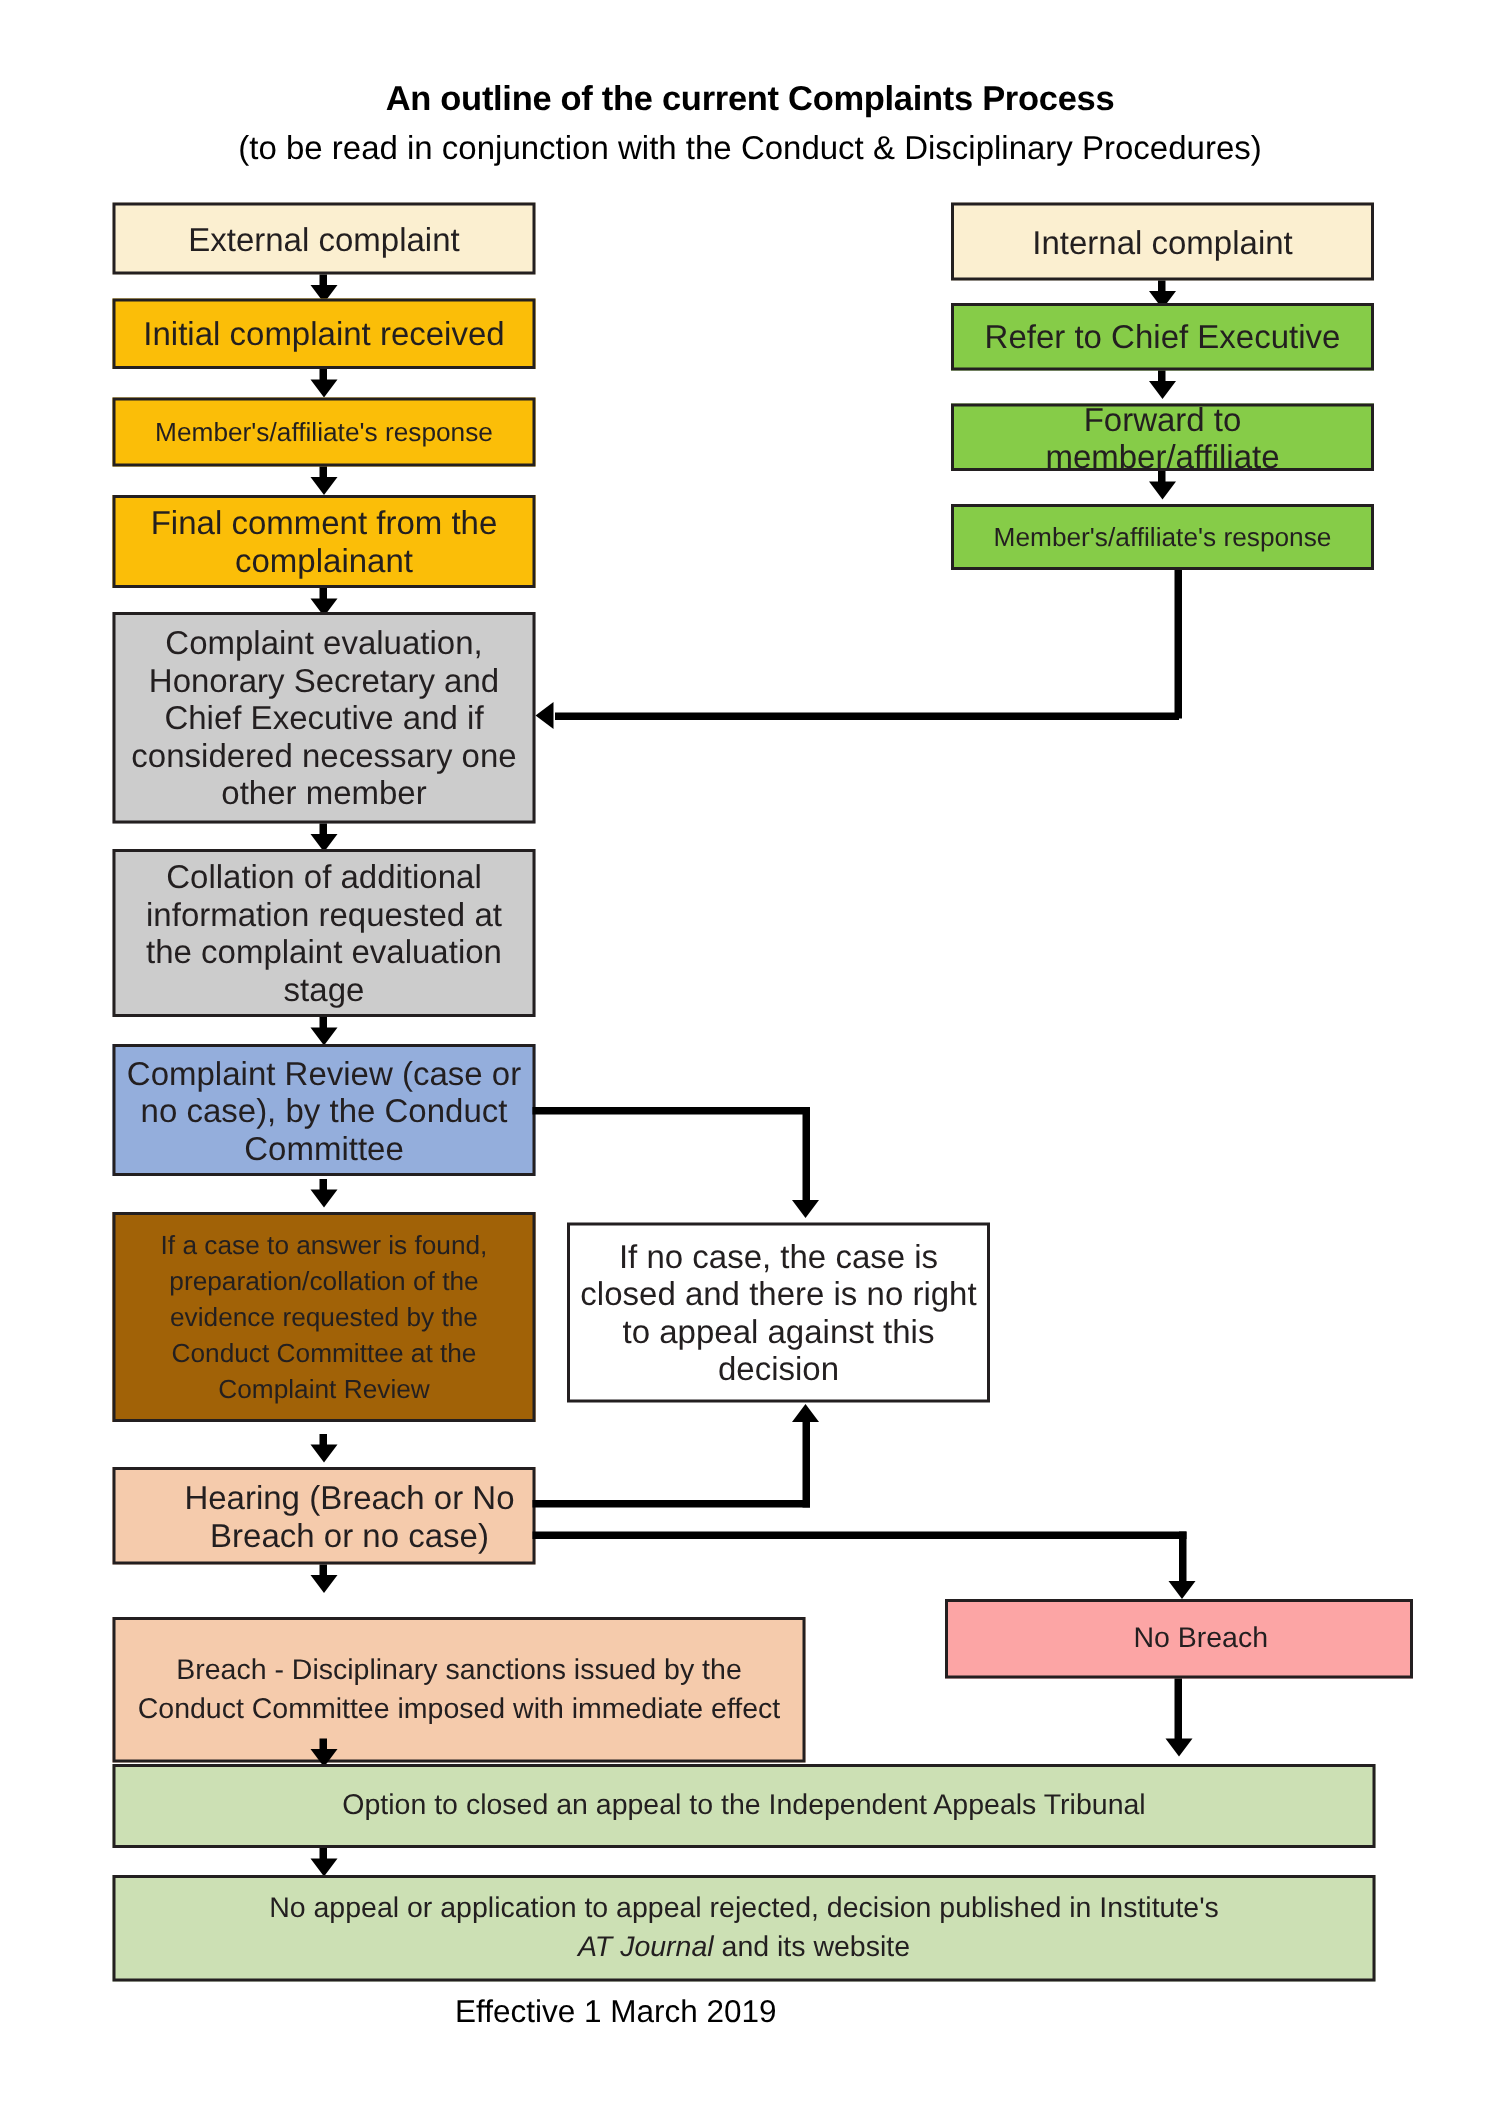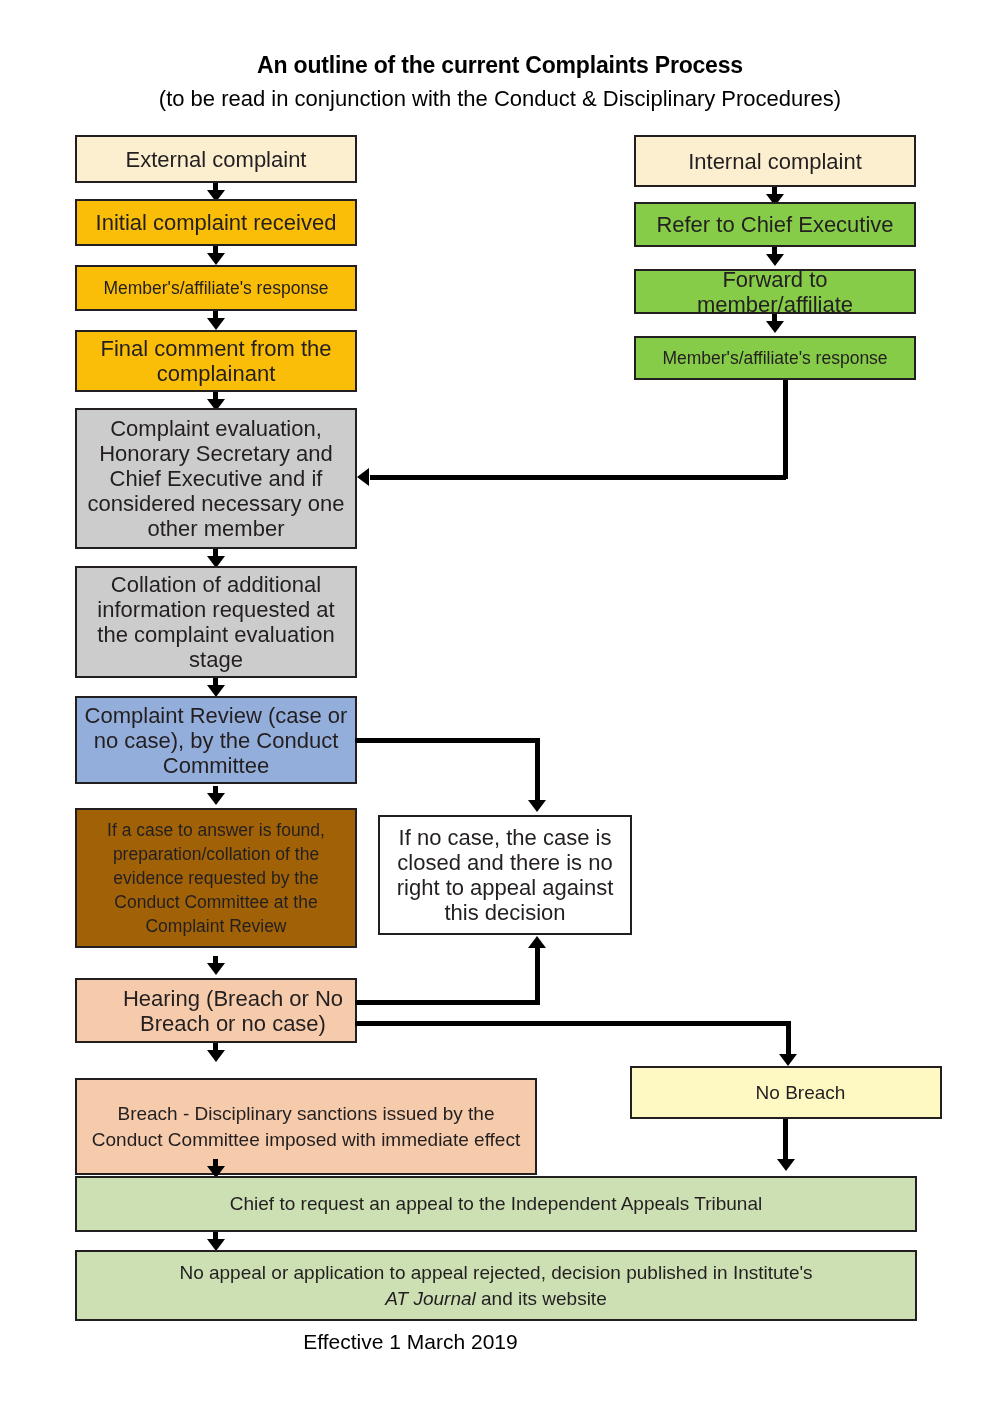--- a/index.html
+++ b/index.html
@@ -163,36 +163,36 @@
   <div class="node small" style="left:634px;top:336px;width:282px;height:44px;background:#86CC48;">Member's/affiliate's response</div>
 
   <div class="conn vline" style="left:783px;top:380px;height:99px;"></div>
   <div class="conn hline" style="left:370px;top:475px;width:416px;"></div>
   <div class="arrow-left" style="left:357px;top:468px;"></div>
 
   <div class="conn hline" style="left:355px;top:738px;width:185px;"></div>
   <div class="conn vline" style="left:535px;top:738px;height:66px;"></div>
   <div class="arrow-down" style="left:528px;top:800px;"></div>
 
-  <div class="node" style="left:378px;top:815px;width:254px;height:120px;background:#FFFFFF;border-width:2px;">If no case, the case is closed and there is no right to appeal against this decision</div>
+  <div class="node" style="left:378px;top:815px;width:282px;height:120px;background:#FFFFFF;border-width:2px;">If no case, the case is closed and there is no right to appeal against this decision</div>
 
   <div class="conn hline" style="left:355px;top:1000px;width:185px;"></div>
   <div class="conn vline" style="left:535px;top:948px;height:57px;"></div>
   <div class="arrow-up" style="left:528px;top:936px;"></div>
 
   <div class="conn hline" style="left:355px;top:1021px;width:436px;"></div>
   <div class="conn vline" style="left:786px;top:1021px;height:38px;"></div>
   <div class="arrow-down" style="left:779px;top:1054px;"></div>
 
-  <div class="node big" style="left:630px;top:1066px;width:312px;height:53px;background:#fef9c3;padding-left:35px;">No Breach</div>
+  <div class="node big" style="left:630px;top:1066px;width:312px;height:53px;background:#fca5a5;padding-left:35px;">No Breach</div>
 
   <div class="conn vline" style="left:783px;top:1119px;height:44px;"></div>
   <div class="arrow-down" style="left:777px;top:1159px;"></div>
 
-  <div class="node big" style="left:75px;top:1176px;width:842px;height:56px;background:#CCE0B4;">Chief to request an appeal to the Independent Appeals Tribunal</div>
+  <div class="node big" style="left:75px;top:1176px;width:842px;height:56px;background:#CCE0B4;">Option to closed an appeal to the Independent Appeals Tribunal</div>
 
   <div class="conn vline" style="left:213px;top:1232px;height:11px;"></div>
   <div class="arrow-down" style="left:207px;top:1239px;"></div>
 
   <div class="node big" style="left:75px;top:1250px;width:842px;height:71px;background:#CCE0B4;">
     <div style="text-align:center;">
       <span>No appeal or application to appeal rejected, decision published in Institute's</span><br>
       <span class="italic">AT Journal</span><span> and its website</span>
     </div>
   </div>

